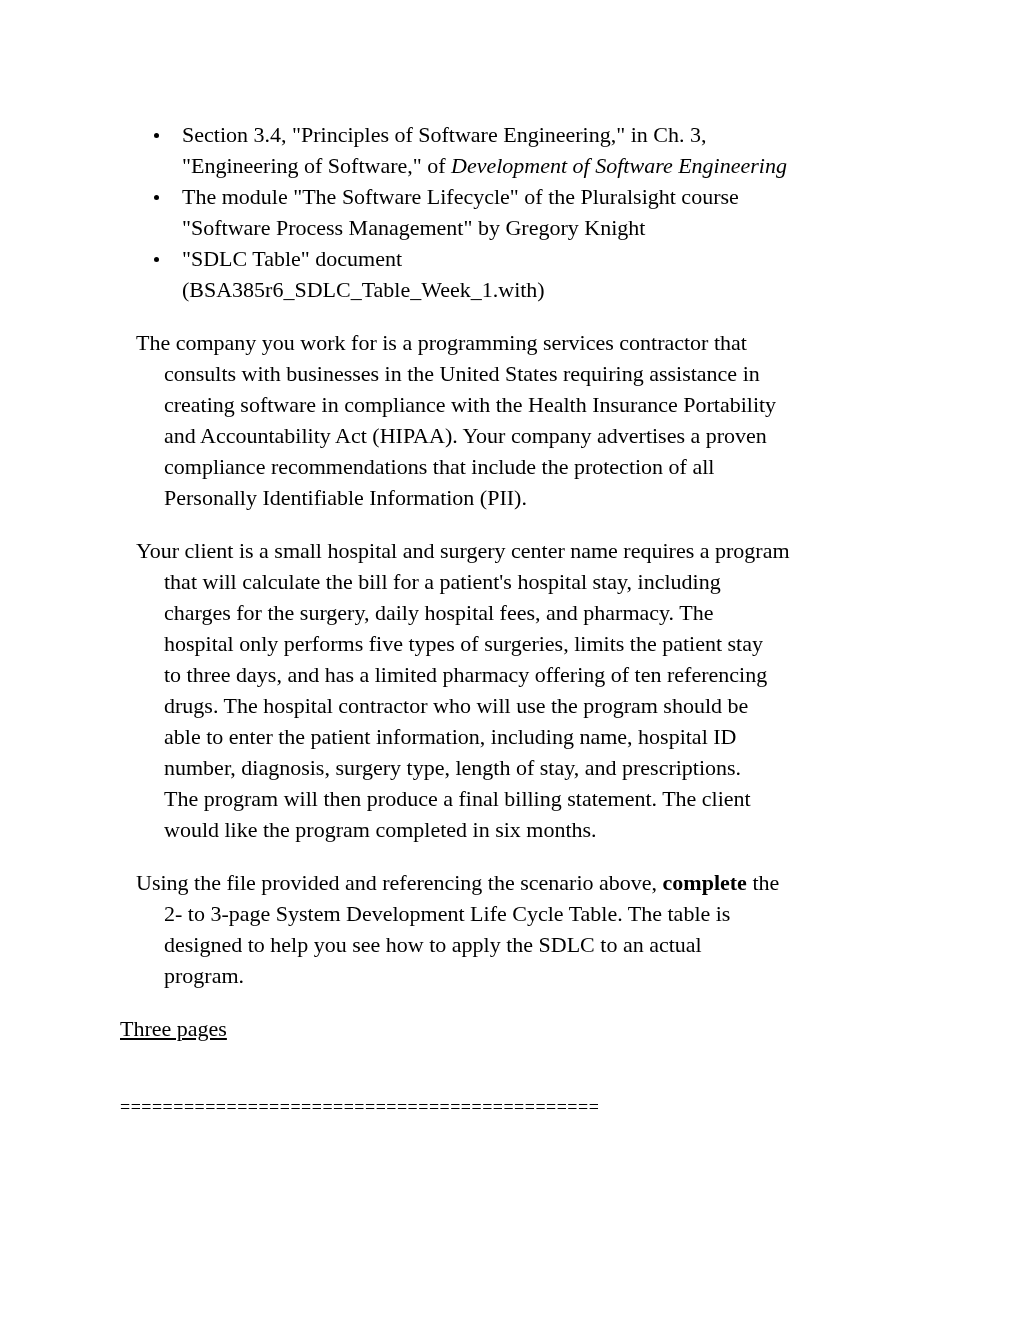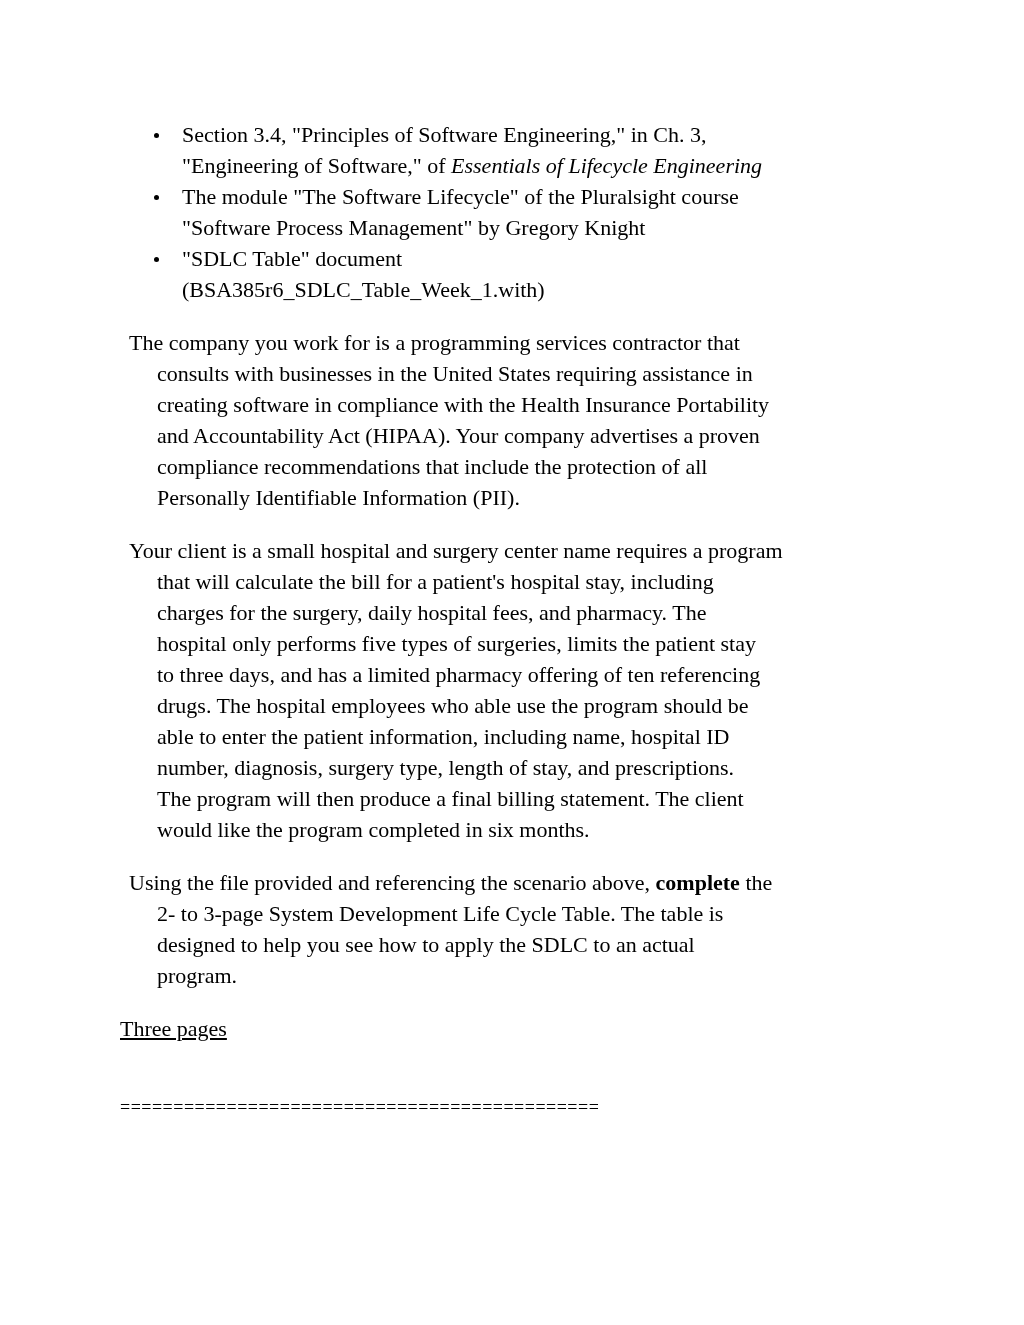--- a/index.html
+++ b/index.html
@@ -39,21 +39,21 @@
     position: absolute;
     left: 34px;
     top: 14px;
     width: 5px;
     height: 5px;
     border-radius: 50%;
     background: #000000;
   }
   
   .para {
-    margin: 22px 0 0 9px;
+    margin: 22px 0 0 16px;
   }
   .para .line + .line {
     padding-left: 28px;
   }
   .line {
     display: block;
     white-space: pre;
   }
   .seg-italic { font-style: italic; }
   .seg-bold   { font-weight: bold; }
@@ -71,21 +71,21 @@
 </style>
 </head>
 <body>
 
 <div class="page">
   <div class="content">
 
     <ul class="reading-list">
       <li>
           <span class="line"><span>Section 3.4, "Principles of Software Engineering," in Ch. 3,</span></span>
-          <span class="line"><span>"Engineering of Software," of </span><span class="seg-italic">Essentials of Lifecycle Engineering</span></span>
+          <span class="line"><span>"Engineering of Software," of </span><span class="seg-italic">Development of Software Engineering</span></span>
         </li>
       <li>
           <span class="line"><span>The module "The Software Lifecycle" of the Pluralsight course</span></span>
           <span class="line"><span>"Software Process Management" by Gregory Knight</span></span>
         </li>
       <li>
           <span class="line"><span>"SDLC Table" document</span></span>
           <span class="line"><span>(BSA385r6_SDLC_Table_Week_1.with)</span></span>
         </li>
     </ul>
@@ -98,21 +98,21 @@
         <span class="line"><span>compliance recommendations that include the protection of all</span></span>
         <span class="line"><span>Personally Identifiable Information (PII).</span></span>
       </p>
 
     <p class="para">
         <span class="line"><span>Your client is a small hospital and surgery center name requires a program</span></span>
         <span class="line"><span>that will calculate the bill for a patient's hospital stay, including</span></span>
         <span class="line"><span>charges for the surgery, daily hospital fees, and pharmacy. The</span></span>
         <span class="line"><span>hospital only performs five types of surgeries, limits the patient stay</span></span>
         <span class="line"><span>to three days, and has a limited pharmacy offering of ten referencing</span></span>
-        <span class="line"><span>drugs. The hospital employees who able use the program should be</span></span>
+        <span class="line"><span>drugs. The hospital contractor who will use the program should be</span></span>
         <span class="line"><span>able to enter the patient information, including name, hospital ID</span></span>
         <span class="line"><span>number, diagnosis, surgery type, length of stay, and prescriptions.</span></span>
         <span class="line"><span>The program will then produce a final billing statement. The client</span></span>
         <span class="line"><span>would like the program completed in six months.</span></span>
       </p>
 
     <p class="para">
         <span class="line"><span>Using the file provided and referencing the scenario above, </span><span class="seg-bold">complete</span><span> the</span></span>
         <span class="line"><span>2- to 3-page System Development Life Cycle Table. The table is</span></span>
         <span class="line"><span>designed to help you see how to apply the SDLC to an actual</span></span>

